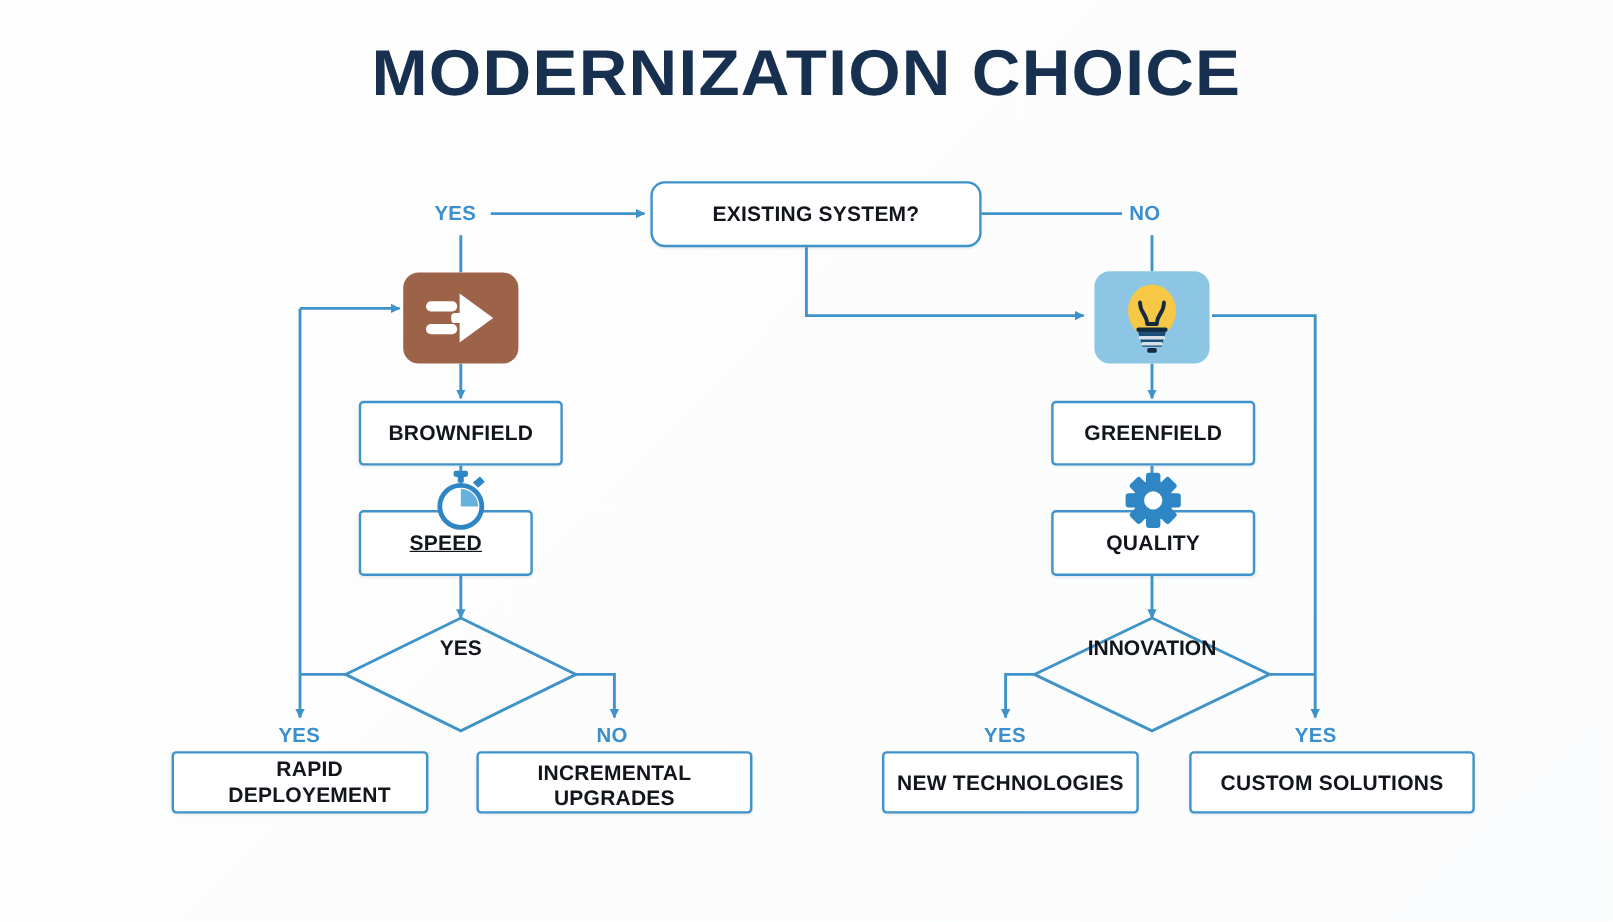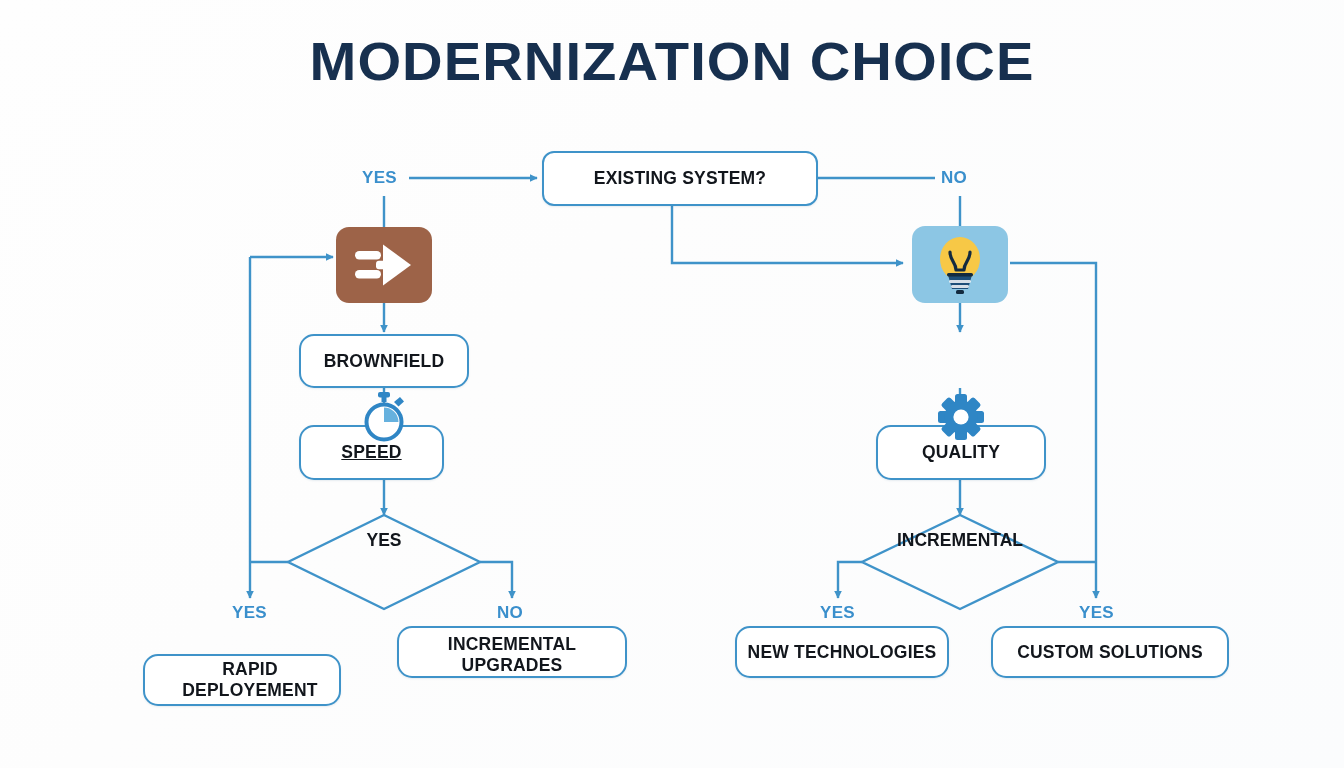--- a/index.html
+++ b/index.html
@@ -39,21 +39,21 @@
     font-weight: bold;
     letter-spacing: 1px;
     font-family: "Liberation Sans", sans-serif;
     transform: scaleX(1.04);
   }
   .node {
     position: absolute;
     box-sizing: border-box;
     background: #ffffff;
     border: 2px solid #3f93c9;
-    border-radius: 15px;
+    border-radius: 4px;
     color: #12161c;
     font-size: 17.5px;
     font-weight: bold;
     letter-spacing: 0.2px;
     display: flex;
     align-items: center;
     justify-content: center;
     text-align: center;
     box-shadow: 0 1px 2px rgba(40,90,130,0.10);
     z-index: 3;
@@ -179,20 +179,23 @@
       <rect x="17" y="46" width="22" height="3" rx="1.4" fill="#f7f9fb" opacity="0.85"></rect>
       <rect x="19" y="51" width="18" height="3" rx="1.4" fill="#f7f9fb" opacity="0.85"></rect>
       <rect x="24" y="56" width="8" height="4" rx="1.6" fill="#132a3f"></rect>
     </svg>
   </div>
 
   <div class="node" style="left:299px; top:334px; width:170px; height:54px;">
     <span>BROWNFIELD</span>
   </div>
 
+  <div class="node" style="left:876px; top:334px; width:170px; height:54px;">
+    <span>GREENFIELD</span>
+  </div>
 
   <div class="node" style="left:299px; top:425px; width:145px; height:55px;text-decoration:underline;">
     <span>SPEED</span>
   </div>
 
   <div class="node" style="left:876px; top:425px; width:170px; height:55px;text-align:right;">
     <span>QUALITY</span>
   </div>
 
   <div class="icon-float" style="left:360px; top:392px; width:48px; height:52px;">
@@ -216,29 +219,29 @@
       </g>
       <circle cx="25" cy="25" r="7.6" fill="#ffffff"></circle>
     </svg>
   </div>
 
   <div class="diamond-label" style="left:284px; top:530px; width:200px;">
     <div>YES</div>
   </div>
 
   <div class="diamond-label" style="left:860px; top:530px; width:200px;">
-    <div>INCREMENTAL</div>
+    <div>INNOVATION</div>
   </div>
 
   <div class="edge-label" style="left:232px; top:603px;">YES</div>
   <div class="edge-label" style="left:497px; top:603px;">NO</div>
   <div class="edge-label" style="left:820px; top:603px;">YES</div>
   <div class="edge-label" style="left:1079px; top:603px;">YES</div>
 
-  <div class="node" style="left:143px; top:654px; width:198px; height:52px;padding-left:16px;">
+  <div class="node" style="left:143px; top:626px; width:214px; height:52px;padding-left:16px;">
     <span>RAPID DEPLOYEMENT</span>
   </div>
 
   <div class="node" style="left:397px; top:626px; width:230px; height:52px;align-items:flex-end;">
     <span>INCREMENTAL UPGRADES</span>
   </div>
 
   <div class="node" style="left:735px; top:626px; width:214px; height:52px;">
     <span>NEW TECHNOLOGIES</span>
   </div>

